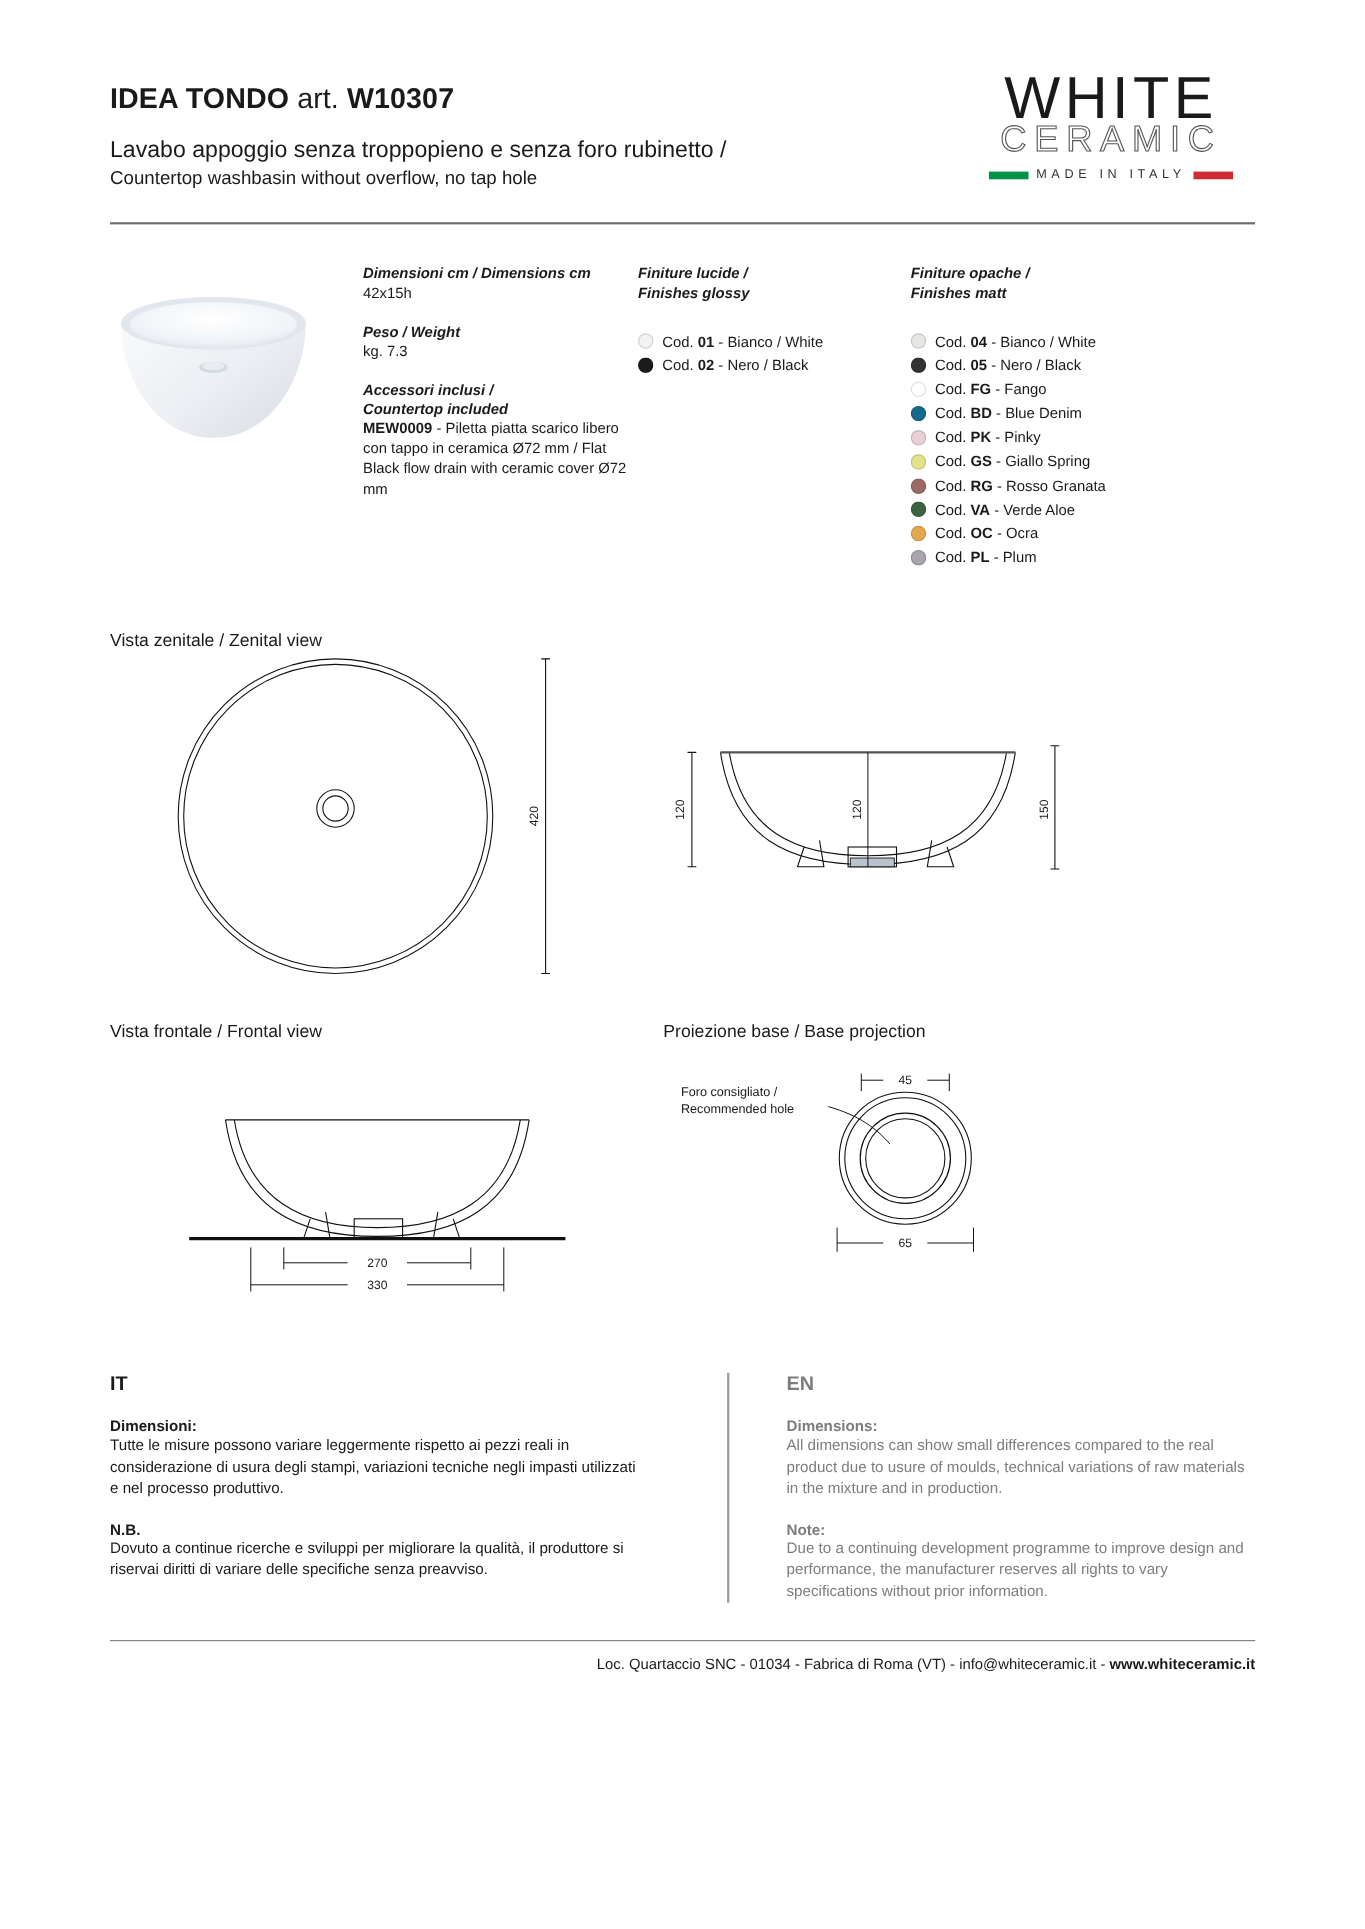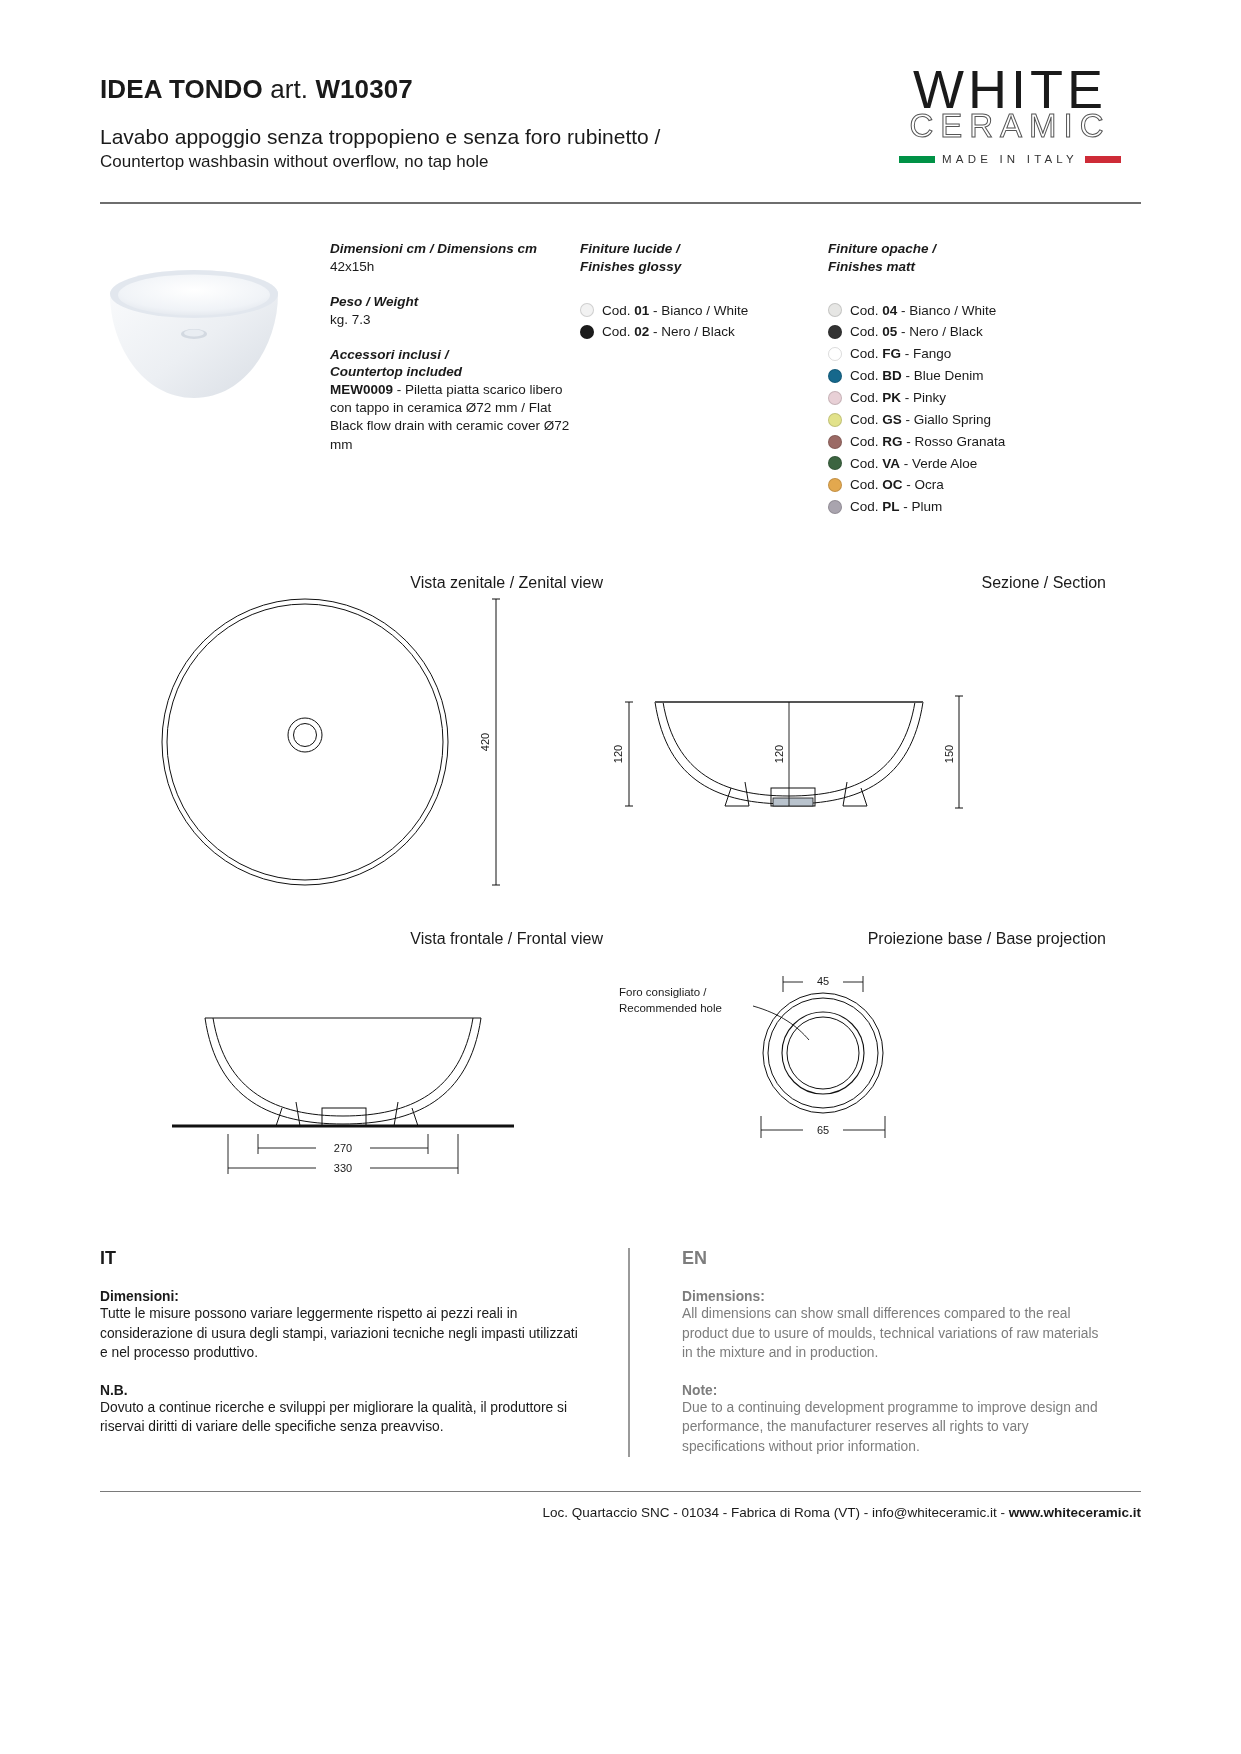--- a/index.html
+++ b/index.html
@@ -45,28 +45,28 @@
   .fin-item { display: flex; align-items: center; gap: 8px; line-height: 1.62; }
   .sw { width: 14px; height: 14px; border-radius: 50%; flex: none; border: 1px solid rgba(0,0,0,.14); }
   .fin-lbl { font-size: 13.5px; white-space: nowrap; }
   .fin-lbl b { font-weight: 700; }
 
   .basin-img { width: 188px; height: 150px; }
 
   
   .view-title { font-size: 16px; color: #1a1a1a; }
   .draw-row { display: flex; margin-top: 0; }
-  .draw-col { width: 503px; text-align: right; }
+  .draw-col { width: 503px; }
   .draw-col.right { margin-left: 0; }
 
   .sec-zen { margin-top: 56px; }
   .sec-front { margin-top: 38px; }
 
   
-  .notes { display: flex; margin-top: 40px; position: relative; }
+  .notes { display: flex; margin-top: 40px; position: relative; justify-content: space-between; }
   .note-col { width: 480px; }
   .note-col.en { color: #7d7d7d; margin-left: 48px; padding-left: 52px; border-left: 2px solid #9a9a9a; }
   .note-lang { font-size: 18px; font-weight: 700; }
   .note-lang.en { color: #7d7d7d; }
   .note-h { font-size: 13.8px; font-weight: 700; margin-top: 20px; }
   .note-p { font-size: 13.8px; line-height: 1.42; }
 
   
   .rule-bot { border-top: 1.5px solid #7a7a7a; margin-top: 34px; }
   .footer { text-align: right; font-size: 13.5px; padding-top: 13px; }
@@ -215,21 +215,20 @@
           <circle cx="205" cy="150" r="143" fill="none" stroke="#111" stroke-width="1"></circle>
           <circle cx="205" cy="150" r="138" fill="none" stroke="#111" stroke-width="1"></circle>
           <circle cx="205" cy="143" r="17" fill="none" stroke="#111" stroke-width="1"></circle>
           <circle cx="205" cy="143" r="11.5" fill="none" stroke="#111" stroke-width="1"></circle>
           <path d="M392 7 L400 7 M396 7 L396 293 M392 293 L400 293" stroke="#111" stroke-width="1" fill="none"></path>
           <text class="dimtxt" x="389" y="150" transform="rotate(-90 389 150)" text-anchor="middle" id="dimZen">420</text>
         </svg>
       </div>
 
       <div class="draw-col right">
-        <div class="view-title">Sezione / Section</div>
         <svg width="420" height="300" viewBox="0 0 420 300">
 
           <path d="M52 110 C64 190 116 212 186 212 C256 212 308 190 320 110" fill="none" stroke="#111" stroke-width="1"></path>
           <path d="M60 110 C72 182 120 204 186 204 C252 204 300 182 312 110" fill="none" stroke="#111" stroke-width="1"></path>
           <line x1="52" y1="110" x2="320" y2="110" stroke="#555" stroke-width="2.2"></line>
 
           <path d="M128 196 L122 214 L146 214 L142 190" fill="none" stroke="#111" stroke-width="1"></path>
           <path d="M244 190 L240 214 L264 214 L258 196" fill="none" stroke="#111" stroke-width="1"></path>
           <rect x="168" y="196" width="44" height="18" fill="none" stroke="#111" stroke-width="1"></rect>
           <rect x="170" y="206" width="40" height="8" fill="#b9c3cd" stroke="#111" stroke-width="0.8"></rect>

